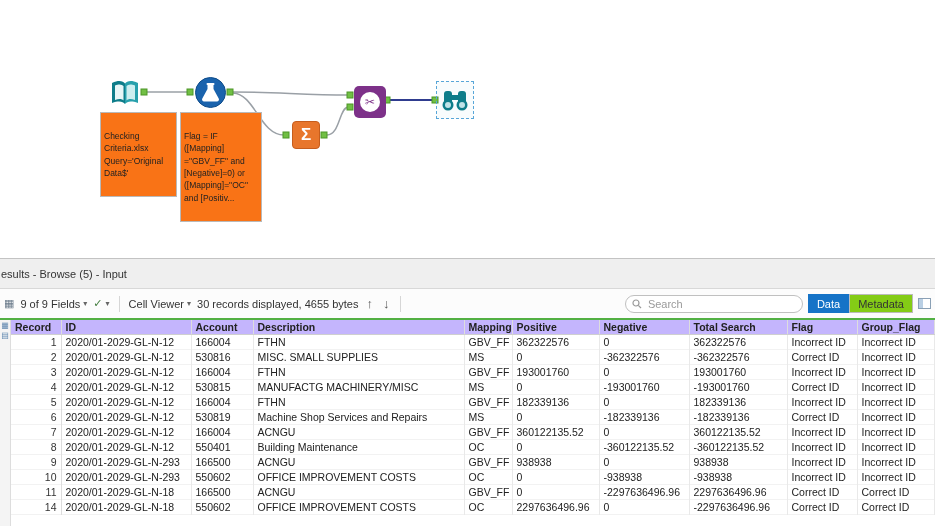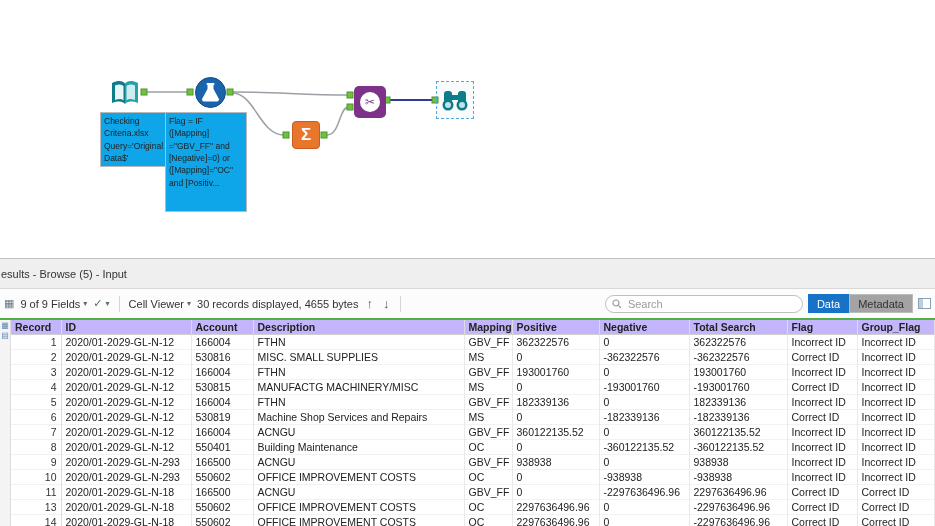--- a/index.html
+++ b/index.html
@@ -10,22 +10,22 @@
   html,body{margin:0;padding:0;}
   body{
     width:935px;height:526px;overflow:hidden;background:#fff;
     font-family:"Liberation Sans",sans-serif;color:#222;position:relative;
   }
   
   .canvas{position:absolute;top:0;left:0;width:935px;height:258px;background:#fff;}
   .wires{position:absolute;top:0;left:0;width:935px;height:258px;}
   .tool{position:absolute;}
   .annotation{
-    position:absolute;background:#0ea5e9;border:1px solid #b9b9b9;
-    font-size:8.5px;line-height:1.45;padding:2px 3px;color:#222;white-space:pre-line;
+    position:absolute;background:#f97316;border:1px solid #b9b9b9;
+    font-size:8.5px;line-height:1.45;padding:17px 3px;color:#222;white-space:pre-line;
   }
   .sel-box{position:absolute;border:1px dashed #58a6d8;background:rgba(88,166,216,.04);}
   .sigma{
     width:28px;height:28px;background:var(--orange);border:1px solid #c65d1d;border-radius:4px;
     color:#fff;font-weight:bold;font-size:17px;display:flex;align-items:center;justify-content:center;
   }
   .purple-tile{
     width:32px;height:32px;background:var(--purple);border-radius:5px;
     display:flex;align-items:center;justify-content:center;
   }
@@ -47,29 +47,29 @@
     height:29px;background:#fcfcfc;display:flex;align-items:center;
     font-size:11px;color:#333;padding:0 4px;gap:6px;flex:0 0 auto;
   }
   .tb-item{display:flex;align-items:center;gap:3px;white-space:nowrap;text-align:center;}
   .caret{font-size:8px;color:#666;}
   .tb-sep{width:1px;height:16px;background:#d6d6d6;margin:0 3px;}
   .tb-icon{color:#6a7a8a;font-size:11px;line-height:1;}
   .arrow-btn{color:#555;font-size:13px;padding:0 2px;}
   .tb-right{margin-left:auto;display:flex;align-items:center;gap:5px;}
   .searchbox{
-    width:198px;height:18px;border:1px solid #c0c0c0;border-radius:9px;background:#fff;
+    width:178px;height:18px;border:1px solid #c0c0c0;border-radius:9px;background:#fff;
     display:flex;align-items:center;padding:0 6px;gap:4px;
   }
   .searchbox input{
     border:none;outline:none;flex:1;font-size:11px;color:#333;background:transparent;
     font-family:"Liberation Sans",sans-serif;
   }
   .searchbox input::placeholder{color:#9a9a9a;}
-  .btn{height:19px;display:flex;align-items:center;padding:0 8px;font-size:11px;border:1px solid #bbb;background:#a3a3a3;color:#333;}
+  .btn{height:19px;display:flex;align-items:center;padding:0 8px;font-size:11px;border:1px solid #bbb;background:#84cc16;color:#333;}
   .btn.active{background:var(--blue);border-color:var(--blue);color:#fff;}
   .panel-icon{width:13px;height:11px;border:1px solid #8aa0b5;position:relative;background:#fff;}
   .panel-icon::after{content:"";position:absolute;left:0;top:0;width:4px;height:100%;background:#b9cfe4;}
   
   .results-body{flex:1;display:flex;overflow:hidden;border-top:2px solid var(--green);}
   .side-rail{width:11px;background:#f4f4f4;border-right:1px solid #ddd;display:flex;flex-direction:column;align-items:center;padding-top:2px;gap:2px;flex:0 0 auto;}
   .rail-ic{font-size:8px;color:#5b84ad;line-height:1;}
   .grid-wrap{flex:1;overflow:hidden;}
   table{border-collapse:collapse;table-layout:fixed;width:923px;font-size:10.5px;}
   th,td{
@@ -146,21 +146,21 @@
       <circle cx="21" cy="19" r="5.5" fill="#0e7d8a"></circle>
       <circle cx="7" cy="19" r="3" fill="#bfe3e8"></circle>
       <circle cx="21" cy="19" r="3" fill="#bfe3e8"></circle>
     </svg>
   </div>
 
   <div class="annotation" style="left:100px;top:112px;width:77px;min-height:47px;">Checking
 Criteria.xlsx
 Query='Original
 Data$'</div>
-  <div class="annotation" style="left:165px;top:112px;width:82px;min-height:100px;">Flag = IF
+  <div class="annotation" style="left:180px;top:112px;width:82px;min-height:100px;">Flag = IF
 ([Mapping]
 ="GBV_FF" and
 [Negative]=0) or
 ([Mapping]="OC"
 and [Positiv...</div>
 </div>
 
 <div class="results">
 
   <div class="results-titlebar">
@@ -363,32 +363,20 @@
               <td>166500</td>
               <td>ACNGU</td>
               <td>GBV_FF</td>
               <td>0</td>
               <td>-2297636496.96</td>
               <td>2297636496.96</td>
               <td>Correct ID</td>
               <td>Correct ID</td>
             </tr>
             <tr>
-              <td>13</td>
-              <td>2020/01-2029-GL-N-18</td>
-              <td>550602</td>
-              <td>OFFICE IMPROVEMENT COSTS</td>
-              <td>OC</td>
-              <td>2297636496.96</td>
-              <td>0</td>
-              <td>-2297636496.96</td>
-              <td>Correct ID</td>
-              <td>Correct ID</td>
-            </tr>
-            <tr>
               <td>14</td>
               <td>2020/01-2029-GL-N-18</td>
               <td>550602</td>
               <td>OFFICE IMPROVEMENT COSTS</td>
               <td>OC</td>
               <td>2297636496.96</td>
               <td>0</td>
               <td>-2297636496.96</td>
               <td>Correct ID</td>
               <td>Correct ID</td>

